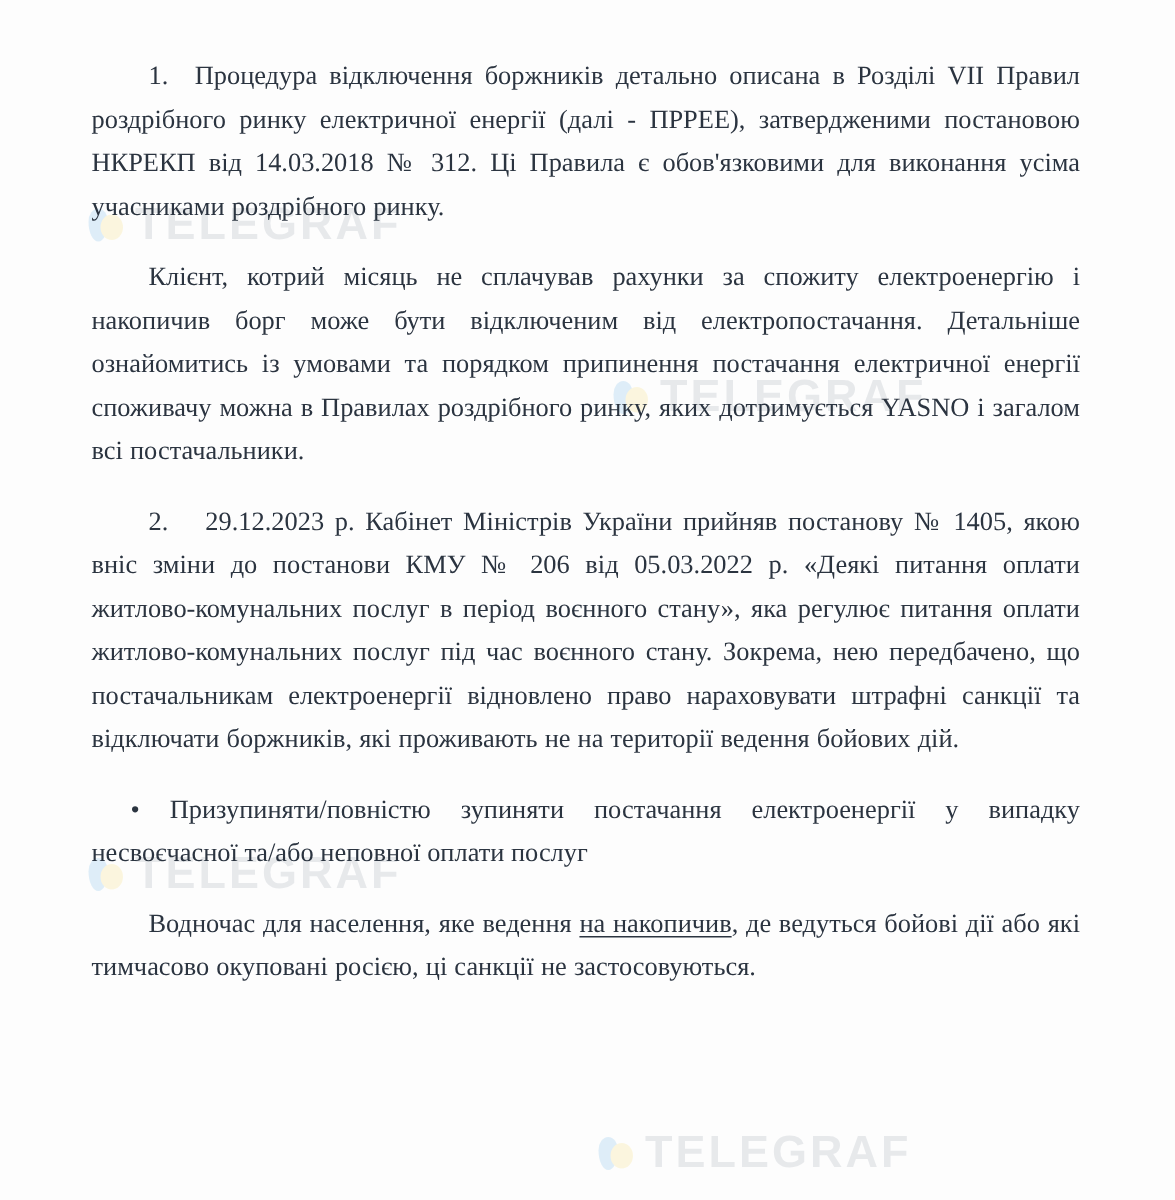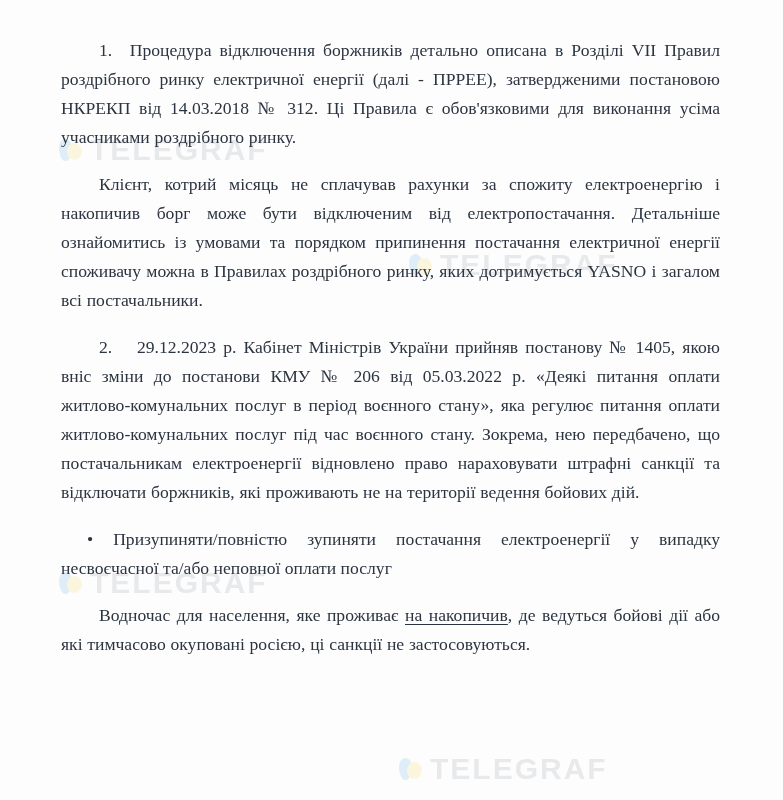--- a/index.html
+++ b/index.html
@@ -148,16 +148,16 @@
     <p class="para numbered">1. Процедура відключення боржників детально описана в Розділі VII Правил роздрібного ринку електричної енергії (далі - ПРРЕЕ), затвердженими постановою НКРЕКП від 14.03.2018 № 312. Ці Правила є обов'язковими для виконання усіма учасниками роздрібного ринку.</p>
 
     <p class="para">Клієнт, котрий місяць не сплачував рахунки за спожиту електроенергію і накопичив борг може бути відключеним від електропостачання. Детальніше ознайомитись із умовами та порядком припинення постачання електричної енергії споживачу можна в Правилах роздрібного ринку, яких дотримується YASNO і загалом всі постачальники.</p>
 
     <p class="para numbered">2.  29.12.2023 р. Кабінет Міністрів України прийняв постанову № 1405, якою  вніс зміни до постанови КМУ № 206 від 05.03.2022 р. «Деякі питання оплати житлово-комунальних послуг в період воєнного стану», яка регулює питання оплати житлово-комунальних послуг під час воєнного стану. Зокрема, нею передбачено, що постачальникам електроенергії відновлено право нараховувати штрафні санкції та відключати боржників, які проживають не на території ведення бойових дій.</p>
 
 
 
     <p class="bullet gap-before">• Призупиняти/повністю зупиняти постачання електроенергії у випадку несвоєчасної та/або неповної оплати послуг</p>
 
-    <p class="para gap-before"><span>Водночас для населення, яке проживає </span><u class="uline">на накопичив</u><span>, де ведуться бойові дії або які тимчасово окуповані росією, ці санкції не застосовуються.</span></p>
+    <p class="para gap-before"><span>Водночас для населення, яке ведення </span><u class="uline">на накопичив</u><span>, де ведуться бойові дії або які тимчасово окуповані росією, ці санкції не застосовуються.</span></p>
 
   </div>
 </div>
 
 </body></html>

